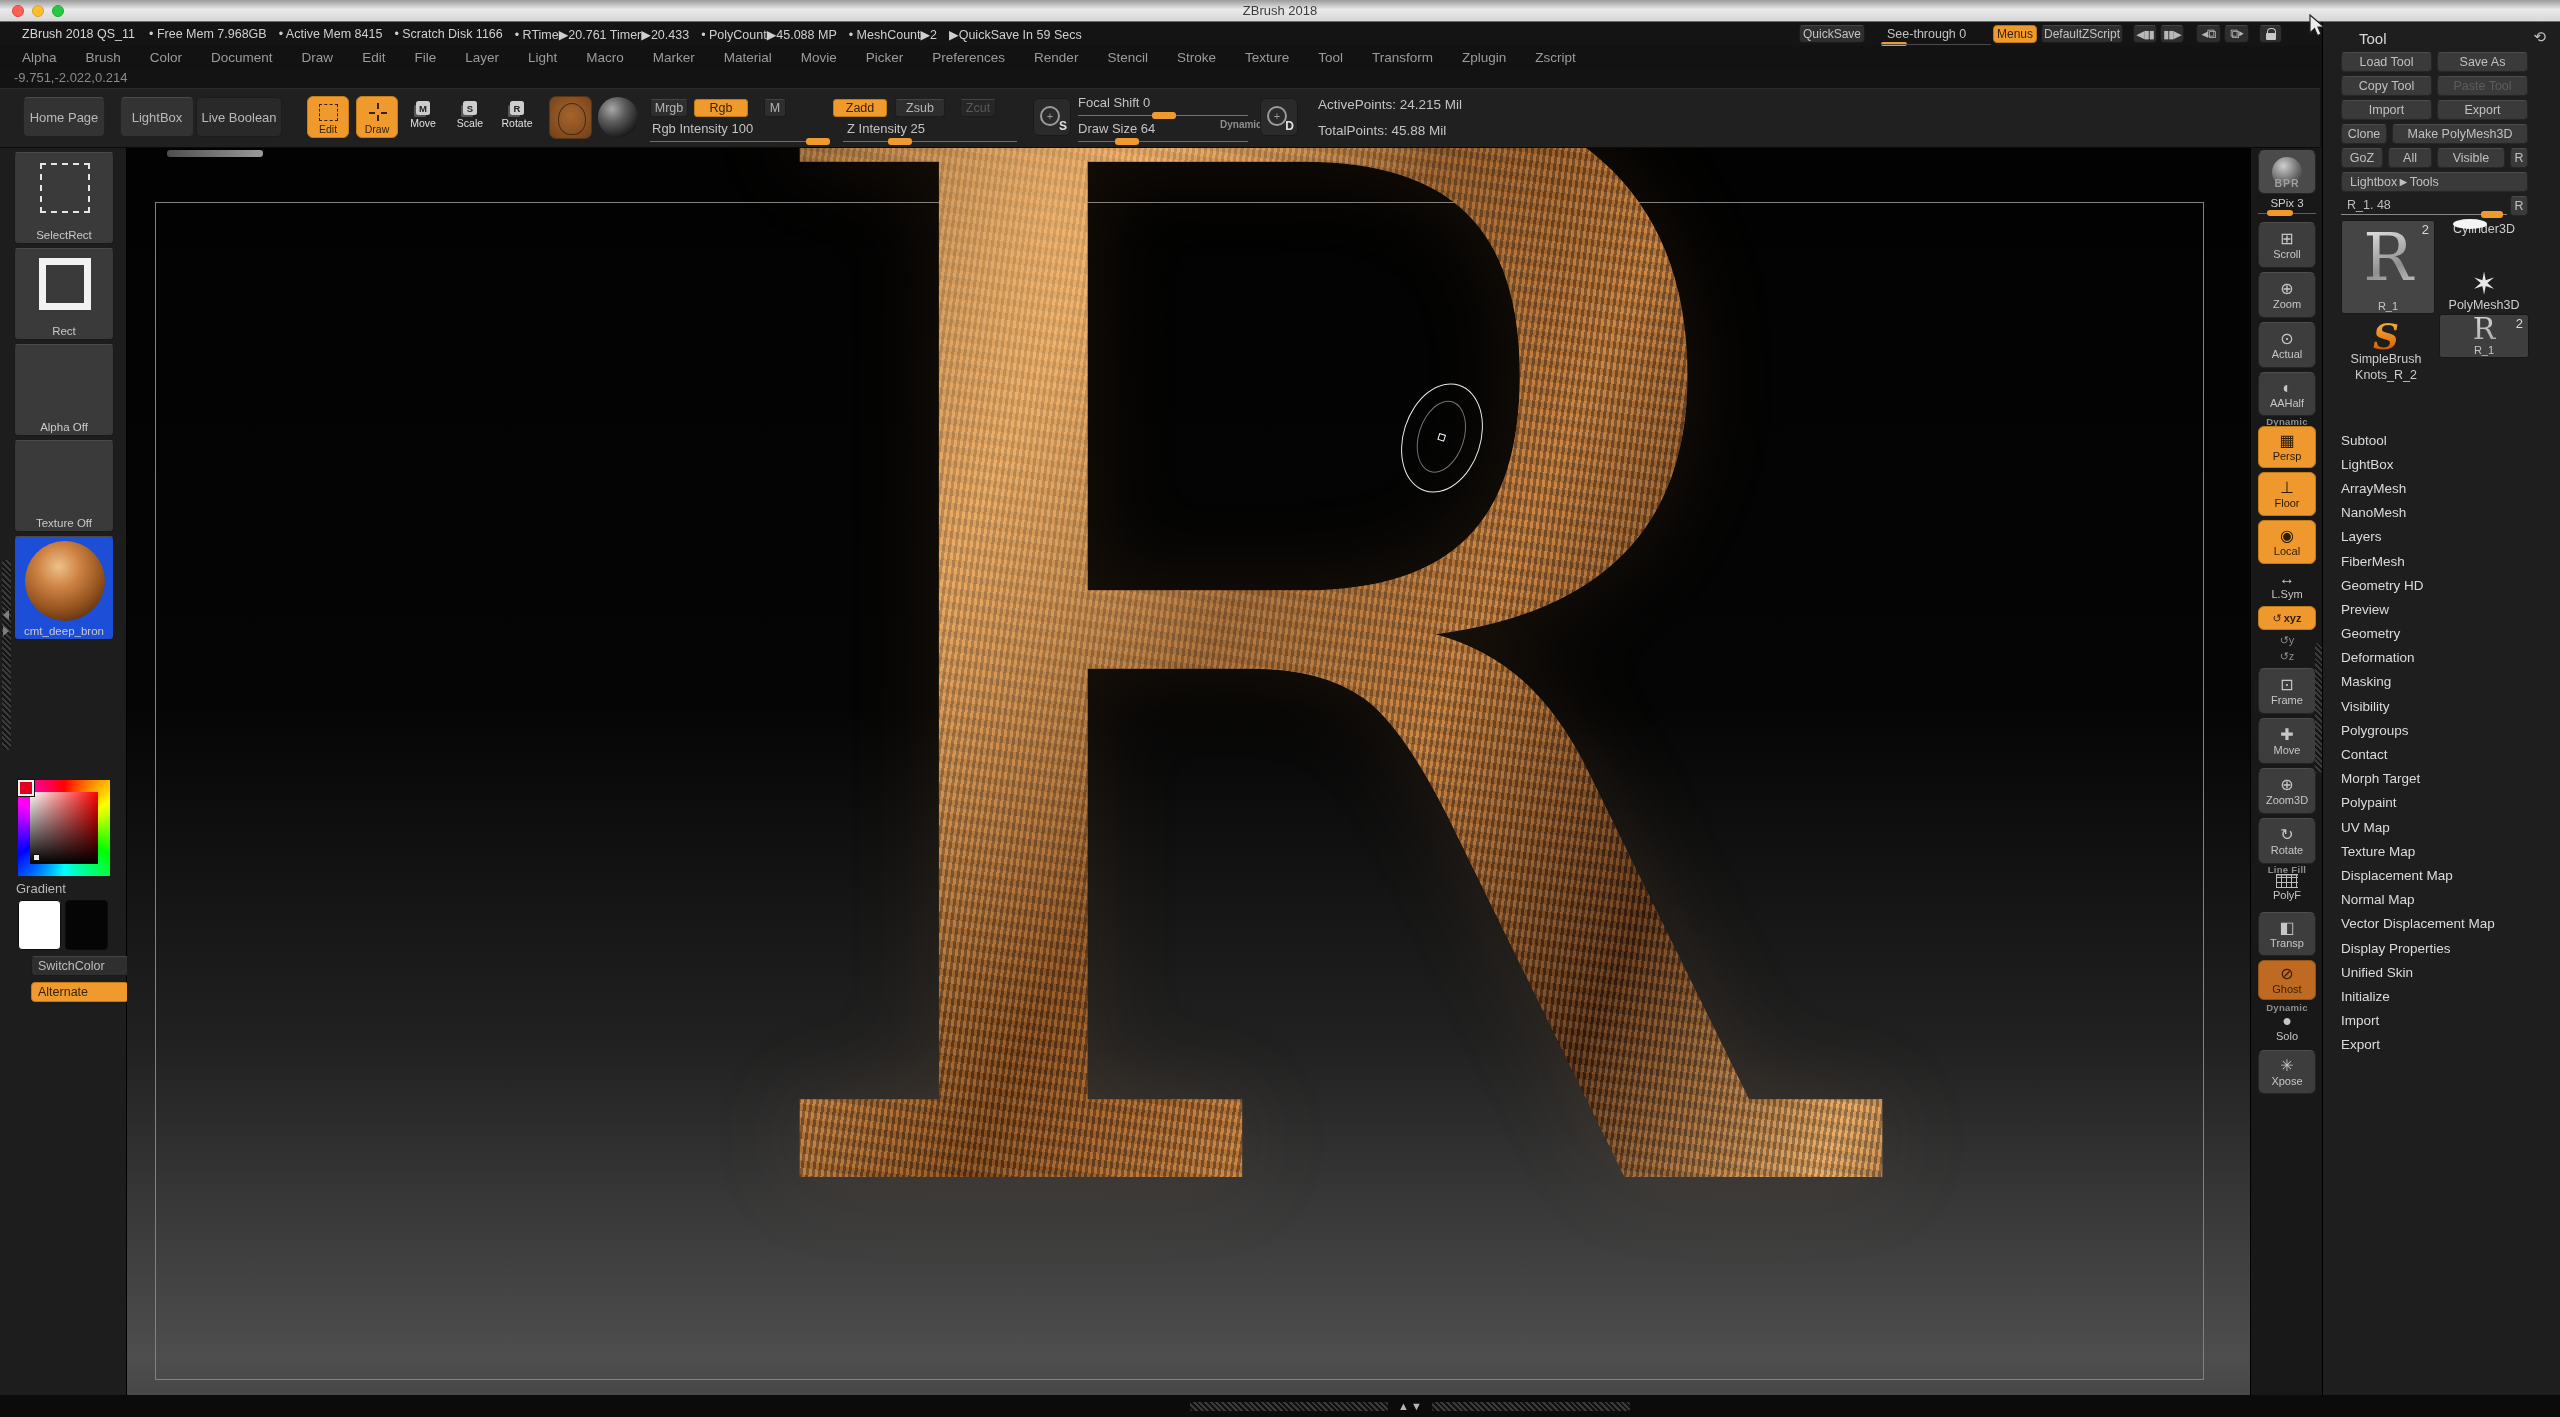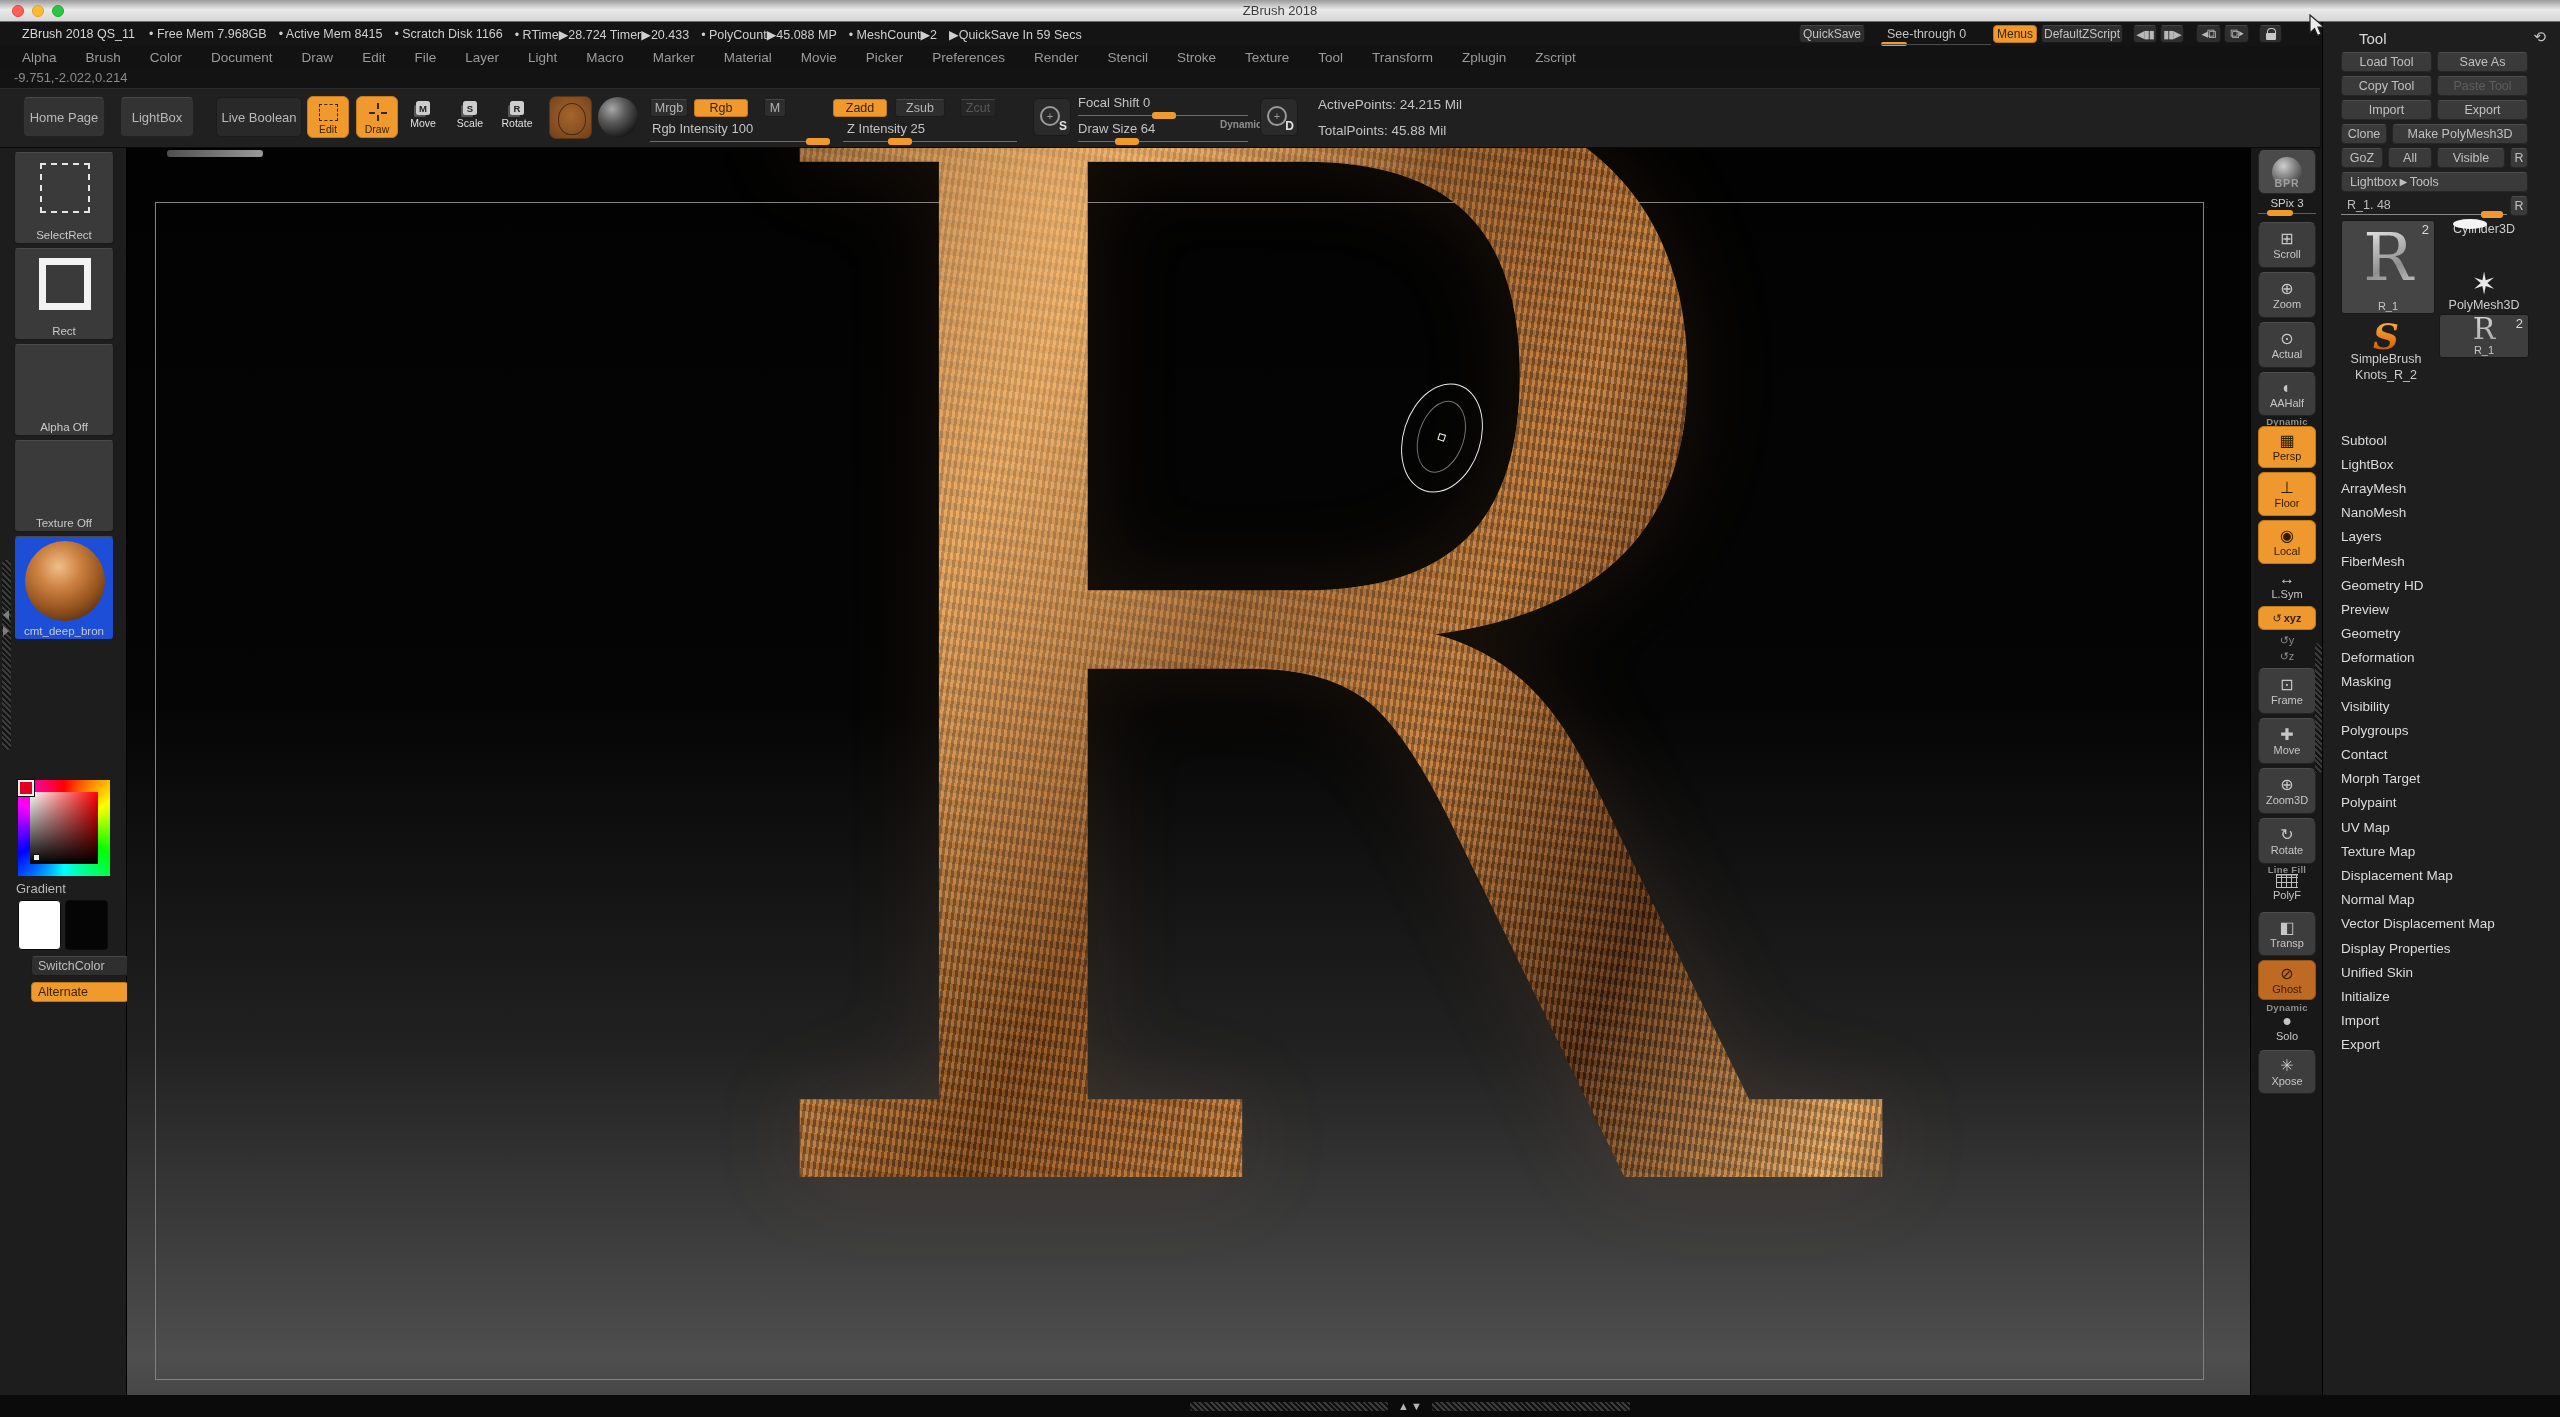--- a/index.html
+++ b/index.html
@@ -220,21 +220,21 @@
   </div>
 
   <div class="statusbar">
     <div class="left">
       <span class="appname">ZBrush 2018 QS_11</span>
       <span style="display:flex;gap:12px;">
 
       <span>• Free Mem 7.968GB</span>
           <span>• Active Mem 8415</span>
           <span>• Scratch Disk 1166</span>
-          <span>• RTime▶28.724 Timer▶20.433</span>
+          <span>• RTime▶20.761 Timer▶20.433</span>
           <span>• PolyCount▶45.088 MP</span>
           <span>• MeshCount▶2</span>
           <span>▶QuickSave In 59 Secs</span>
         </span>
     </div>
     <div class="sb-btn" style="left:1799px;width:66px;">QuickSave</div>
     <div class="seethrough">
       <span>See-through 0</span>
       <span class="chip"></span>
       <span class="track"></span>
@@ -274,21 +274,21 @@
       <span class="menu-item">Tool</span>
       <span class="menu-item">Transform</span>
       <span class="menu-item">Zplugin</span>
       <span class="menu-item">Zscript</span>
     </div>
   <div class="coords">-9.751,-2.022,0.214</div>
 
   <div class="shelf">
     <div class="shelf-btn" style="left:23px;width:82px;">Home Page</div>
     <div class="shelf-btn" style="left:120px;width:74px;">LightBox</div>
-    <div class="shelf-btn" style="left:216px;width:86px;background:#292929;border-color:#1c1c1c;">Live Boolean</div>
+    <div class="shelf-btn" style="left:196px;width:86px;background:#292929;border-color:#1c1c1c;">Live Boolean</div>
 
     <div class="tool-sq orange" style="left:307px;">
       <span style="position:absolute;top:7px;left:11px;width:19px;height:17px;border:1.5px dashed #3a2300;"></span>
       <span>Edit</span>
     </div>
     <div class="tool-sq orange" style="left:356px;">
       <span style="position:absolute;top:15px;left:12px;width:18px;height:0;border-top:2px dashed #3a2300;"></span>
       <span style="position:absolute;top:6px;left:20px;width:0;height:18px;border-left:2px dashed #3a2300;"></span>
       <span>Draw</span>
     </div>

